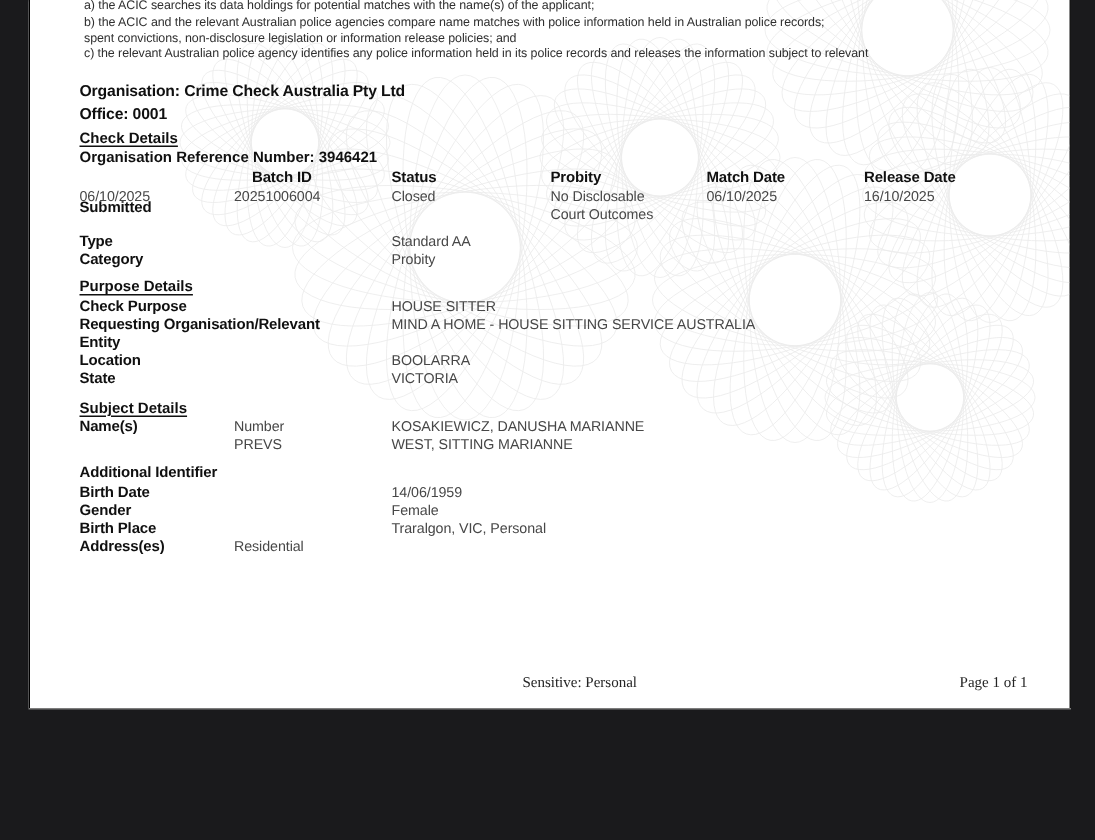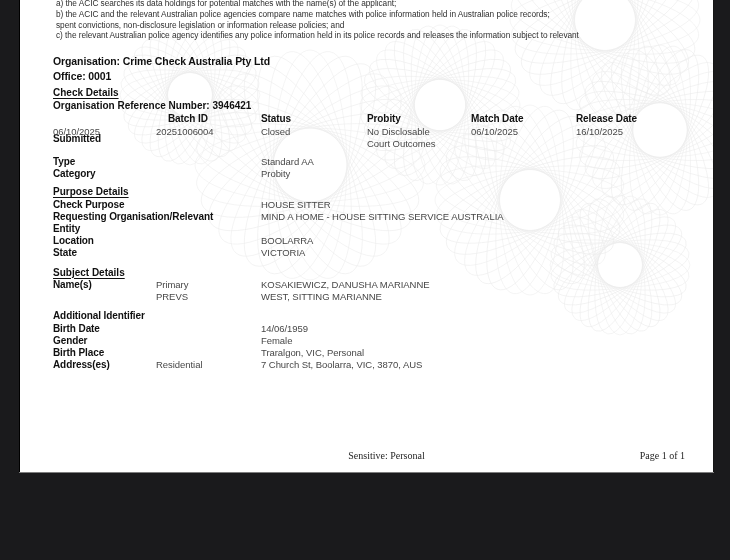--- a/index.html
+++ b/index.html
@@ -206,32 +206,31 @@
   <div class="t label" style="left:33px;top:211px;">Requesting Organisation/Relevant</div>
   <div class="t val" style="left:241px;top:211px;">MIND A HOME - HOUSE SITTING SERVICE AUSTRALIA</div>
   <div class="t label" style="left:33px;top:223px;">Entity</div>
   <div class="t label" style="left:33px;top:235px;">Location</div>
   <div class="t val" style="left:241px;top:235px;">BOOLARRA</div>
   <div class="t label" style="left:33px;top:247px;">State</div>
   <div class="t val" style="left:241px;top:247px;">VICTORIA</div>
 
   <div class="t heading" style="left:33px;top:266.5px;">Subject Details</div>
   <div class="t label" style="left:33px;top:279px;">Name(s)</div>
-  <div class="t val" style="left:136px;top:279px;">Primary</div>
+  <div class="t val" style="left:136px;top:279px;">Number</div>
   <div class="t val" style="left:241px;top:279px;">KOSAKIEWICZ, DANUSHA MARIANNE</div>
   <div class="t val" style="left:136px;top:291px;">PREVS</div>
   <div class="t val" style="left:241px;top:291px;">WEST, SITTING MARIANNE</div>
 
   <div class="t label" style="left:33px;top:310px;">Additional Identifier</div>
   <div class="t label" style="left:33px;top:322.5px;">Birth Date</div>
   <div class="t val" style="left:241px;top:322.5px;">14/06/1959</div>
   <div class="t label" style="left:33px;top:334.5px;">Gender</div>
   <div class="t val" style="left:241px;top:334.5px;">Female</div>
   <div class="t label" style="left:33px;top:346.5px;">Birth Place</div>
   <div class="t val" style="left:241px;top:346.5px;">Traralgon, VIC, Personal</div>
   <div class="t label" style="left:33px;top:358.5px;">Address(es)</div>
   <div class="t val" style="left:136px;top:358.5px;">Residential</div>
-  <div class="t val" style="left:241px;top:358.5px;">7 Church St, Boolarra, VIC, 3870, AUS</div>
 
   <div class="t footer-text center-line" style="top:449.5px;padding-left:20px;">Sensitive: Personal</div>
   <div class="t footer-text" style="right:28px;top:449.5px;">Page 1 of 1</div>
 
 </div>
 
 </body></html>

